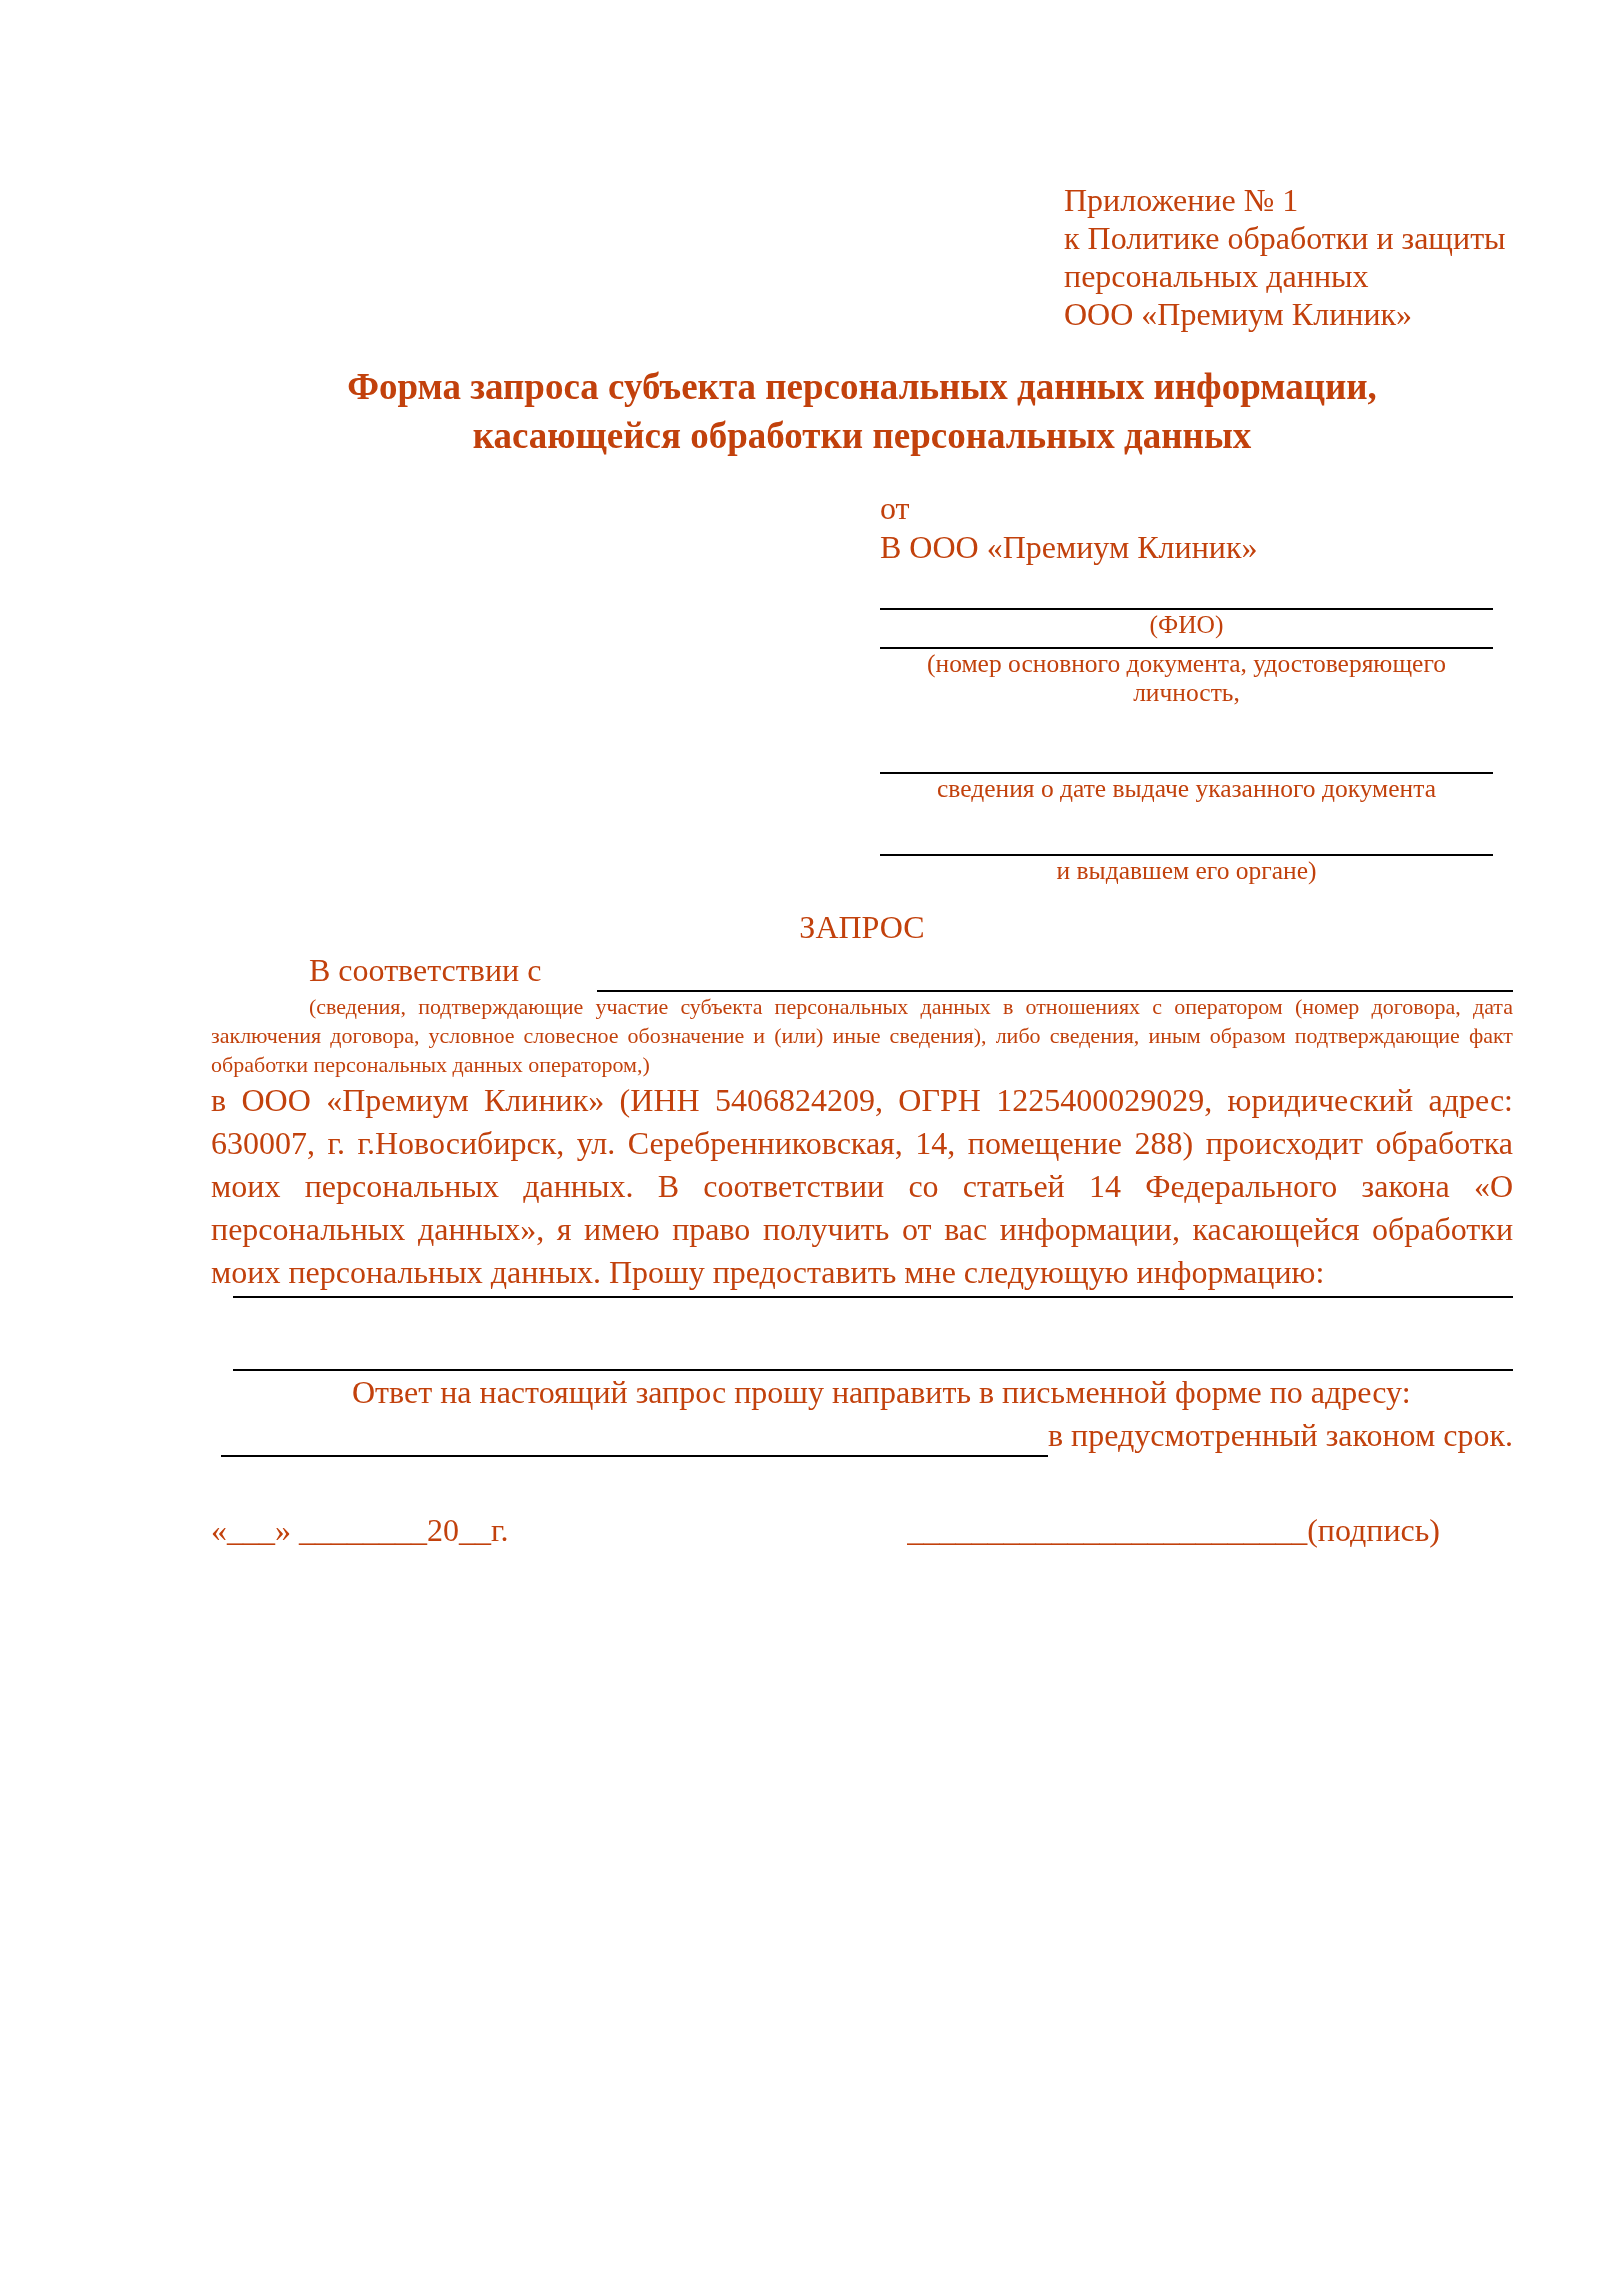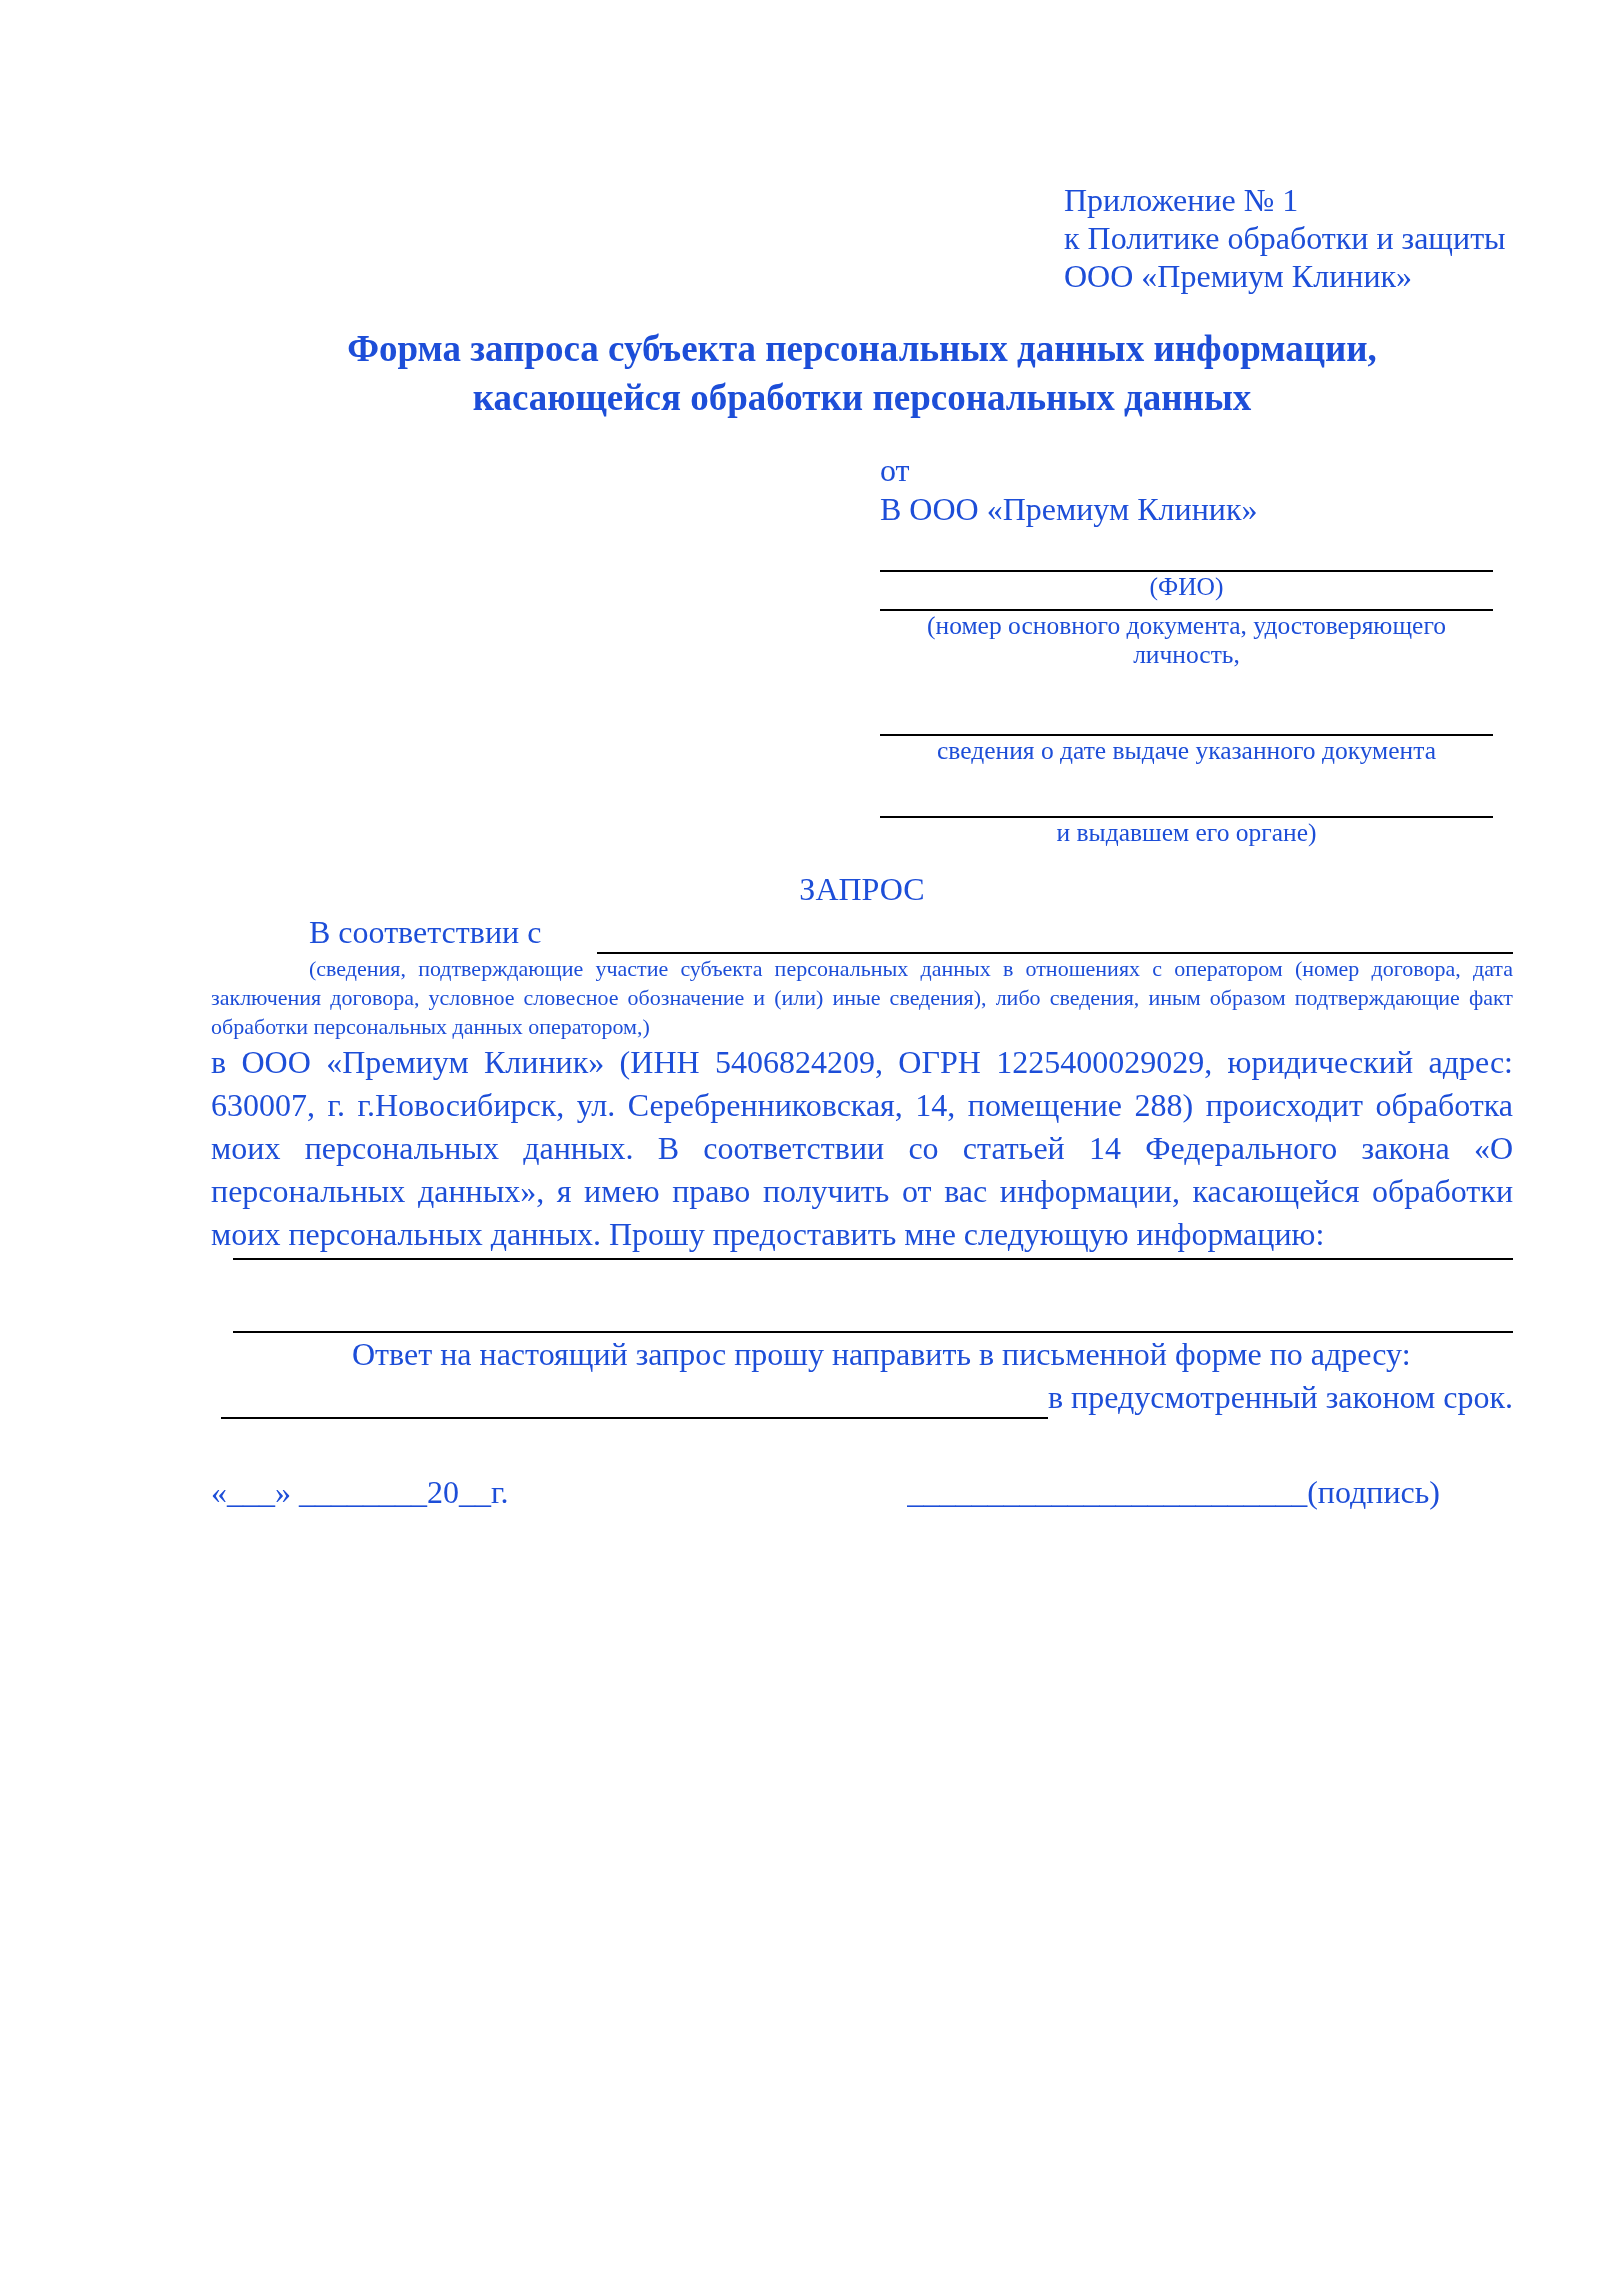--- a/index.html
+++ b/index.html
@@ -1,21 +1,21 @@
 <!DOCTYPE html>
 <html lang="ru"><head>
 <meta charset="utf-8">
 <style>
   html, body { margin: 0; padding: 0; background: #ffffff; }
   .page {
     position: relative;
     width: 1621px;
     height: 2093px;
     background: #ffffff;
-    color: #1d4ed8;
+    color: #c2410c;
     font-family: "Liberation Serif", "DejaVu Serif", serif;
     font-size: 32px;
     box-sizing: border-box;
     padding: 181px 108px 0 211px;
     overflow: hidden;
   }
 
   .annex { margin-left: 853px; line-height: 38px; }
 
   .doc-title {
@@ -76,20 +76,21 @@
   .sig-group { white-space: nowrap; }
 </style>
 </head>
 <body>
 
 <div class="page">
 
   <div class="annex">
     <div>Приложение № 1</div>
     <div>к Политике обработки и защиты</div>
+    <div>персональных данных</div>
     <div>ООО «Премиум Клиник»</div>
   </div>
 
   <div class="doc-title">Форма запроса субъекта персональных данных информации,
 касающейся обработки персональных данных</div>
 
   <div class="addressee">
     <div>от</div>
     <div>В ООО «Премиум Клиник»</div>
 

